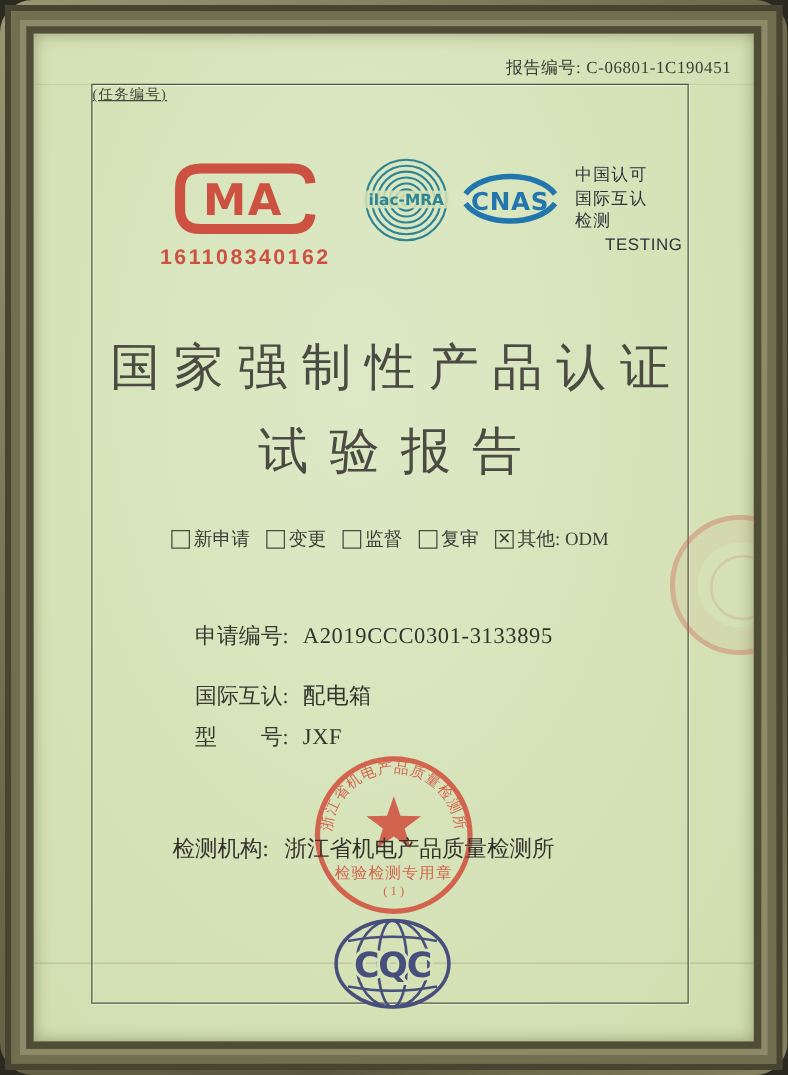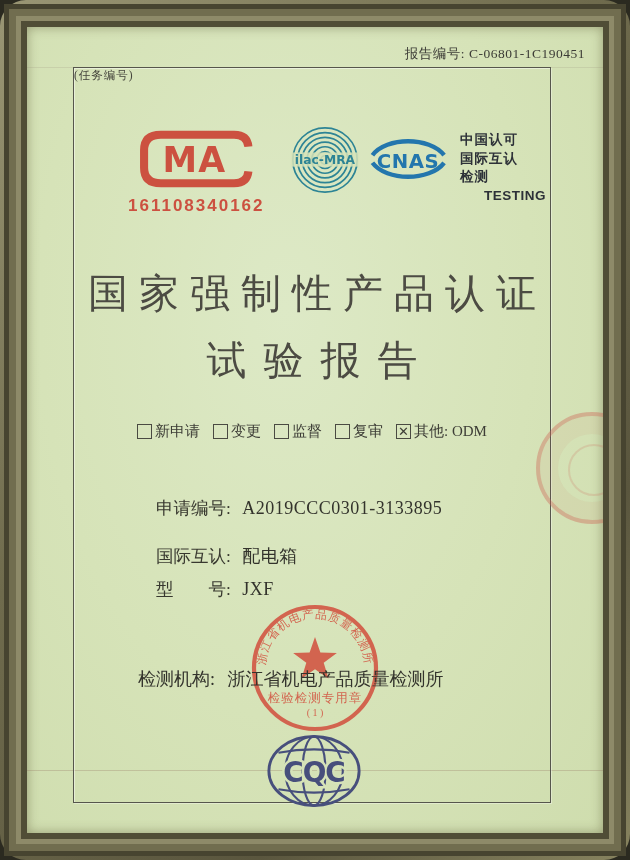--- a/index.html
+++ b/index.html
@@ -30,42 +30,42 @@
     border:1.5px solid #56564c; box-shadow: inset 1px 1px 0 rgba(255,255,255,.45), 1px 1px 0 rgba(255,255,255,.35);
   }
 
   
   .cma-svg    { position:absolute; left:62px;  top:58px;  width:118px; height:66px; }
   .cma-number { position:absolute; left:54px;  top:128px; width:134px; text-align:center;
                 font-family:"Liberation Sans","DejaVu Sans",sans-serif;
                 font-size:17px; font-weight:600; letter-spacing:2px; color:#cc5140; }
   .ilac-svg   { position:absolute; left:216px; top:57px;  width:70px;  height:70px; }
   .cnas-svg   { position:absolute; left:293px; top:64px;  width:82px;  height:54px; }
-  .acc-text   { position:absolute; left:386px; top:63px;  font-size:13.5px; font-weight:bold;
+  .acc-text   { position:absolute; left:386px; top:63px;  font-size:13.5px; font-weight:normal;
                 line-height:18.5px; color:#2d3138; letter-spacing:1px; }
   .acc-text .latin { font-family:"Liberation Sans","DejaVu Sans",sans-serif; letter-spacing:.5px;margin-left:24px; }
 
   
   .title1 { position:absolute; top:198px; left:0; width:100%; text-align:center;
             font-size:40px; letter-spacing:11px; text-indent:11px; color:#4c4b43; font-weight:500; }
   .title2 { position:absolute; top:265px; left:0; width:100%; text-align:center;
             font-size:40px; letter-spacing:17px; text-indent:17px; color:#4c4b43; font-weight:500; }
 
   
   .cb-row  { position:absolute; top:354px; left:0; width:100%; display:flex; justify-content:center; gap:13px; }
   .cb-item { display:flex; align-items:center; gap:3px; font-size:15px; color:#3d3d36; }
   .cb-box  { width:15px; height:15px; border:1.6px solid #4a4a42; display:flex; align-items:center;
              justify-content:center; font-size:13px; line-height:13px; font-weight:bold; color:#3d3d36;
              font-family:"DejaVu Sans",sans-serif; }
 
   
   .field { position:absolute; left:82px; font-size:17.5px; color:#38382f; }
   .field .val   { margin-left:7px; font-size:18px; letter-spacing:.5px; color:#33332c; }
   .f-app   { top:428px; }
-  .f-note  { top:454px; left:83px; font-size:11.5px; letter-spacing:1px; color:#45453c; }
+  .f-note  { top:454px; left:83px; font-size:11.5px; letter-spacing:1px; color:#45453c;text-decoration:underline; }
   .f-prod  { top:476px; }
   .f-model { top:509px; }
 
   
   .agency { position:absolute; left:64px; top:599px; font-size:18px; color:#33332c; z-index:3; }
   .agency .val { margin-left:8px; }
   .stamp-svg { position:absolute; left:171px; top:530px; width:140px; height:140px; z-index:2; opacity:.82; }
 
   
   .cqc-svg { position:absolute; left:192px; top:665px; width:96px; height:76px; }

